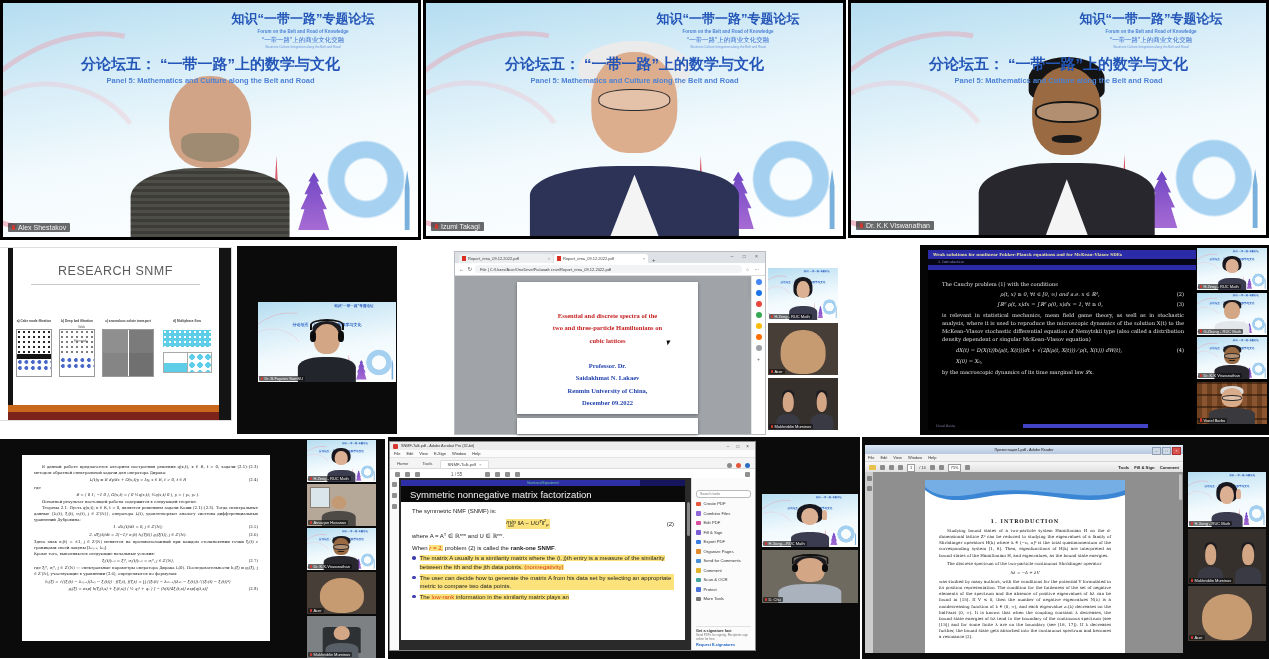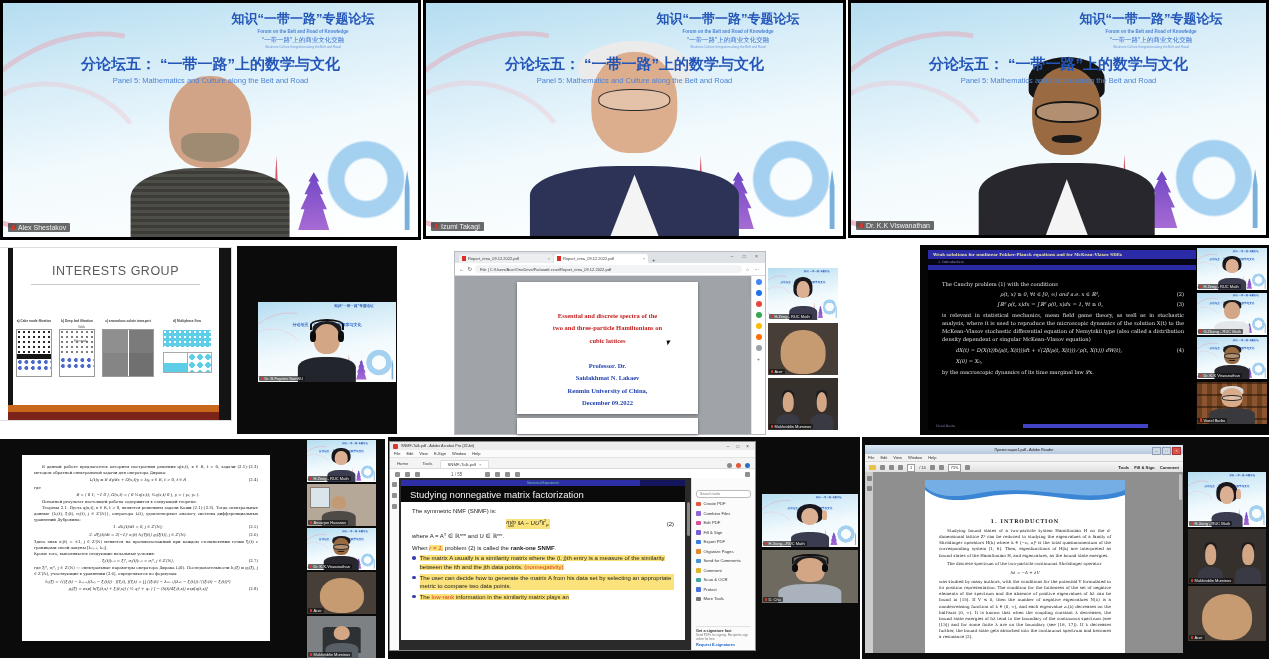--- a/index.html
+++ b/index.html
@@ -82,21 +82,21 @@
 
   
   .feed{background:#000;border:3px solid #000;box-sizing:border-box;}
   .banner{position:absolute;top:7px;right:10px;width:210px;text-align:center;}
   .banner .b1{font-size:13px;font-weight:bold;color:#2456b8;}
   .banner .b2{font-size:4.5px;font-weight:bold;color:#4d82d6;margin-top:1px;}
   .banner .b3{font-size:6.5px;color:#3a6fd0;margin-top:2px;}
   .banner .b4{font-size:3.2px;color:#6b95da;}
   .ptitle{position:absolute;top:52px;left:0;width:100%;text-align:center;}
   .ptitle .t1{font-size:15px;font-weight:bold;color:#2456b8;}
-  .ptitle .t2{font-size:7.5px;font-weight:normal;color:#4d82d6;margin-top:2px;}
+  .ptitle .t2{font-size:7.5px;font-weight:bold;color:#4d82d6;margin-top:2px;}
   .nametag{position:absolute;left:5px;bottom:5px;background:rgba(15,15,15,.62);color:#f2f2f2;
            font-size:7px;padding:1px 4px;border-radius:1px;display:flex;align-items:center;white-space:nowrap;}
   .nametag.mini{font-size:4px;left:1px;bottom:1px;padding:0 2px;max-width:95%;overflow:hidden;}
   .mic-off{display:inline-block;width:.45em;height:.8em;background:#d33a2f;border-radius:40% 40% 20% 20%;margin-right:.4em;flex:none;}
 
   
   .strip{position:absolute;}
   .thumb{position:relative;width:100%;background:#000;overflow:hidden;}
   .thumb.active{outline:2px solid #43b649;outline-offset:-2px;}
 
@@ -352,21 +352,21 @@
     <div class="nametag">
         <i class="mic-off"></i>
         <span>Dr. K.K Viswanathan</span>
       </div>
   </div>
 
   <div class="a" id="panelA" style="left:0;top:248px;width:231px;height:172px;background:#fff;box-shadow:0 0 0 1px #ddd">
     <div class="a" style="left:8px;top:0;width:5px;height:100%;background:#141414"></div>
     <div class="a" style="right:0;top:0;width:12px;height:100%;background:#141414"></div>
     <div class="rs-title">
-      <div>INTERESTS GROUP</div>
+      <div>RESEARCH SNMF</div>
       <div class="rs-underline"></div>
     </div>
     <div class="figrow">
       <div class="fig">
         <div class="figcap">a) Cake mode filtration</div>
         <div class="figbox" style="width:34px;height:46px">
           <div class="fa-top" style="position:absolute;left:0;top:0;width:100%;height:52%"></div>
           <div class="fa-band" style="position:absolute;left:0;top:52%;width:100%;height:10%"></div>
           <div class="fa-blue" style="position:absolute;left:0;top:62%;width:100%;height:26%"></div>
         </div>
@@ -821,21 +821,21 @@
       <div class="acr-rail">
         <span class="tgl"></span>
         <span class="tgl"></span>
         <span class="tgl"></span>
       </div>
       <div class="acr-content">
         <div class="snmf">
           <div class="sn-nav">
               <span>Numerical Experiment</span>
             </div>
-          <div class="sn-title">Studying nonnegative matrix factorization</div>
+          <div class="sn-title">Symmetric nonnegative matrix factorization</div>
           <div class="sn-body">
             <div>The symmetric NMF (SNMF) is:</div>
             <div class="sn-eq">
               <span class="sp"></span>
               <span class="hl" style="font-style:italic">
                 <span class="minstack">
                     <span class="ms1">min</span>
                     <span class="ms2">U≥0</span>
                   </span>
                 <span>‖A − UUᵀ‖</span><sup style="font-size:3.5px">2</sup><sub style="font-size:3.5px">F</sub><span>,</span>

